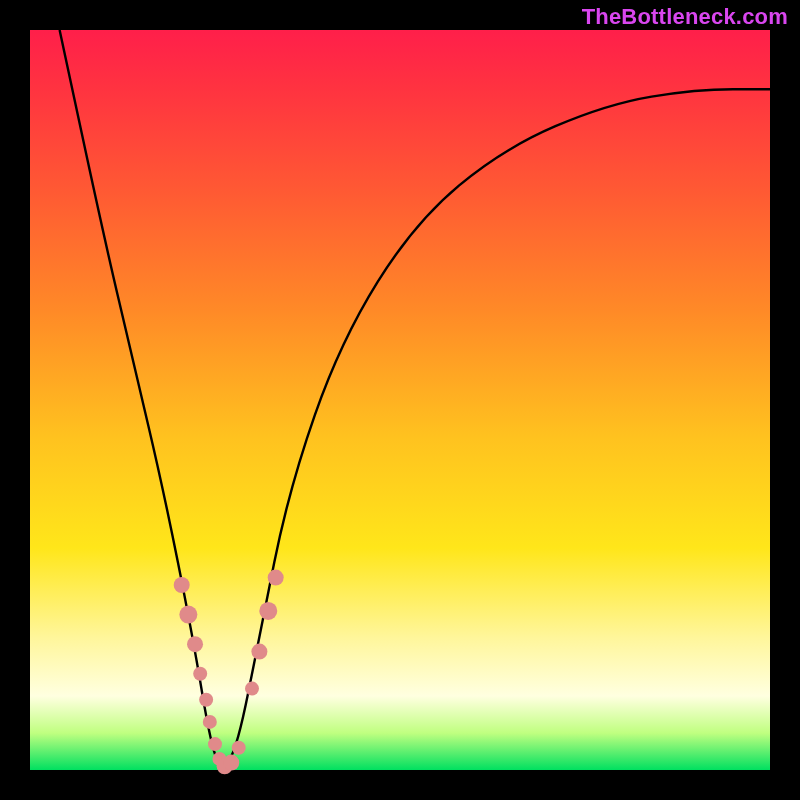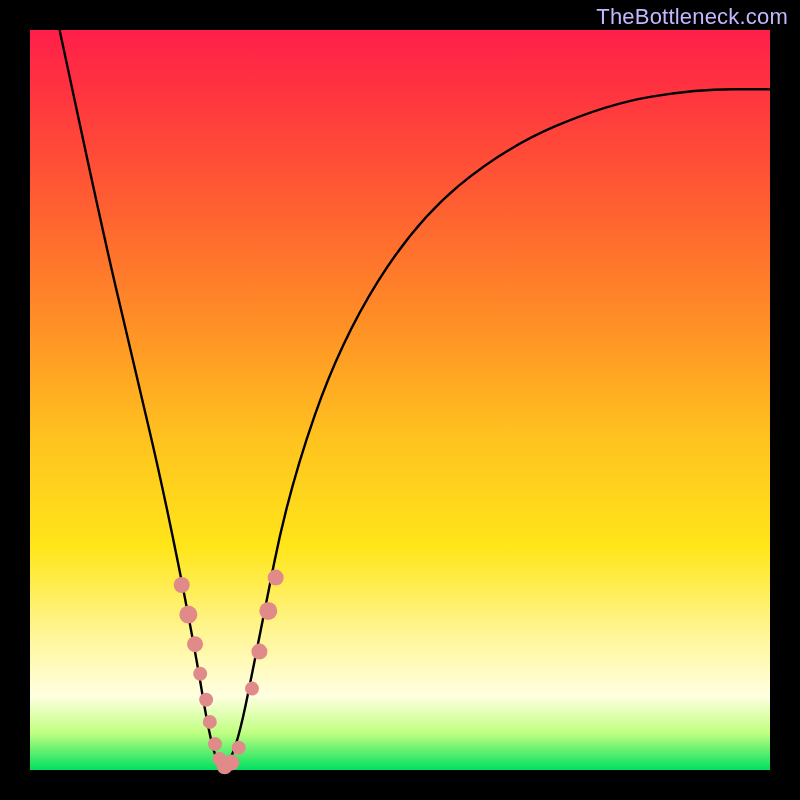--- a/index.html
+++ b/index.html
@@ -33,23 +33,23 @@
       #fff69a 82%,
       #ffffe0 90%,
       #c0ff80 95%,
       #00e060 100%
     );
   }
   .watermark {
     position: absolute;
     top: 4px;
     right: 12px;
-    color: #c4b5fd;
+    color: #d946ef;
     font-size: 22px;
-    font-weight: 400;
+    font-weight: 700;
     letter-spacing: 0.2px;
     user-select: none;
   }
   svg.curve {
     position: absolute;
     left: 0;
     top: 0;
     width: 740px;
     height: 740px;
     overflow: visible;

